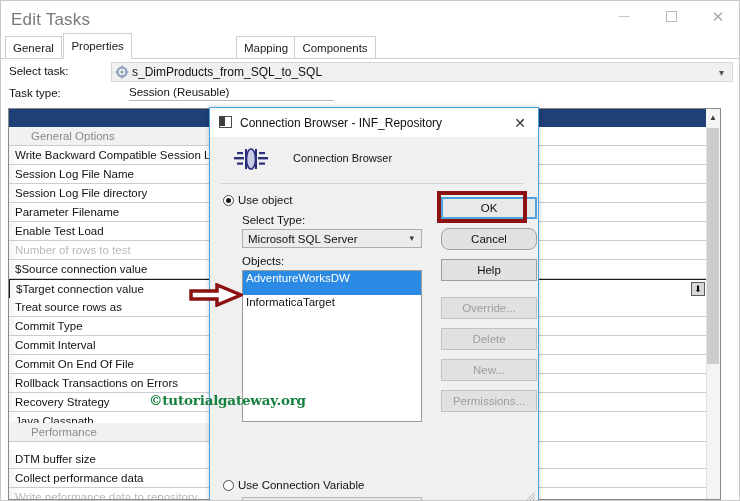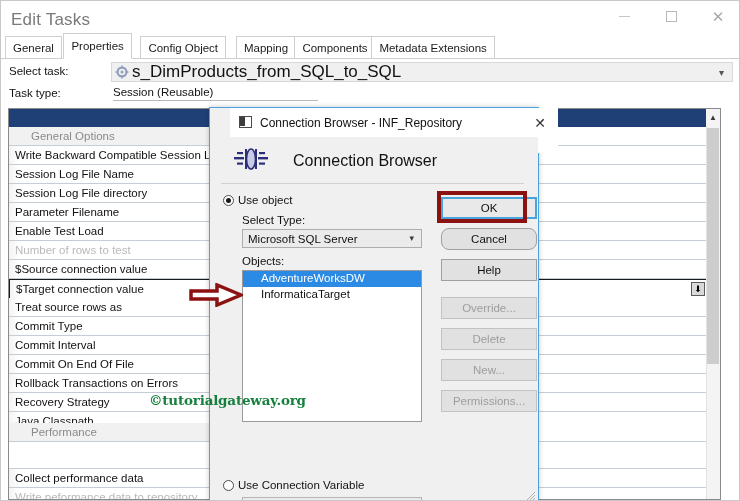--- a/index.html
+++ b/index.html
@@ -108,33 +108,33 @@
     background: #f0f0f0;
     border: 1px solid #d8d8d8;
     box-sizing: border-box;
     display: flex; align-items: center;
   }
   #task-combo .taskicon {
     width: 14px; height: 14px; margin-left: 3px; margin-right: 3px;
     flex: 0 0 auto;
   }
   #task-combo .taskname {
-    font-size: 17px; color: #111; white-space: nowrap;
+    font-size: 12px; color: #111; white-space: nowrap;
   }
   #task-combo .chev {
     position: absolute; right: 8px; top: 4px;
     color: #555; font-size: 10px;
   }
 
   #tasktype-label {
     position: absolute; left: 8px; top: 86px;
     font-size: 11.5px; color: #111;
   }
   #tasktype-value {
-    position: absolute; left: 112px; top: 85px;
+    position: absolute; left: 128px; top: 85px;
     width: 205px;
     font-size: 11.5px; color: #111;
     border-bottom: 1px solid #b9b9b9;
     padding-bottom: 2px;
   }
 
   
   #grid {
     position: absolute;
     left: 7px; top: 107px;
@@ -276,21 +276,20 @@
     background: #f0f0f0;
     border: 1px solid #4ba3dd;
     box-sizing: border-box;
     z-index: 50;
     box-shadow: 0 0 5px rgba(0,0,0,.22);
   }
   #dlg-title {
     position: absolute; left: 0; top: 0;
     width: 328px; height: 45px;
     background: #ffffff;
-    margin-left: 20px;
   }
   #dlg-icon {
     position: absolute; left: 9px; top: 8px;
     width: 13px; height: 12px;
     background: #ffffff;
     border: 1.5px solid #4a4a4a;
     box-sizing: border-box;
   }
   #dlg-icon:before {
     content:"";
@@ -313,21 +312,21 @@
     position: absolute; left: 0; top: 29px;
     width: 328px; bottom: 0;
     background: #f0f0f0;
   }
   #dlg-hero-icon {
     position: absolute; left: 22px; top: 9px;
     width: 38px; height: 26px;
   }
   #dlg-hero-text {
     position: absolute; left: 83px; top: 15px;
-    font-size: 16px; color: #111;
+    font-size: 11px; color: #111;
   }
   #dlg-sep {
     position: absolute; left: 11px; top: 46px;
     width: 303px; height: 1px;
     background: #d2d2d2;
   }
 
   .radio-row {
     position: absolute;
     display: flex; align-items: center;
@@ -377,23 +376,23 @@
   }
   #objects-list {
     position: absolute; left: 32px; top: 133px;
     width: 180px; height: 152px;
     background: #ffffff;
     border: 1px solid #9a9a9a;
     box-sizing: border-box;
     overflow: hidden;
   }
   .obj-item {
-    height: 16px;
+    height: 24px;
     line-height: 14px;
-    padding-left: 18px;
+    padding-left: 3px;
     font-size: 11.5px;
     color: #111;
     white-space: nowrap;
     cursor: default;
   }
   .obj-item.selected {
     background: #2a8ae4;
     color: #ffffff;
   }
   #var-input {
@@ -464,31 +463,25 @@
     </div>
   </div>
 
   <div id="tabstrip">
       <div class="tab" style="left: 4px;">
         <span>General</span>
       </div>
       <div class="tab selected" style="left: 62.4px;">
         <span>Properties</span>
       </div>
-      <div class="tab" style="left: 139.4px;">
-        <span>Config Object</span>
-      </div>
       <div class="tab" style="left: 235px;">
         <span>Mapping</span>
       </div>
       <div class="tab" style="left: 293.4px;">
         <span>Components</span>
-      </div>
-      <div class="tab" style="left: 370.4px;">
-        <span>Metadata Extensions</span>
       </div>
     </div>
 
   <div id="select-task-label">Select task:</div>
   <div id="task-combo">
     <svg class="taskicon" viewBox="0 0 14 14">
       <circle cx="7" cy="7" r="4.4" fill="none" stroke="#8f9fbd" stroke-width="2.2"></circle>
       <circle cx="7" cy="7" r="1.5" fill="#8f9fbd"></circle>
       <rect x="6.3" y="0.5" width="1.5" height="2.4" fill="#8f9fbd"></rect>
       <rect x="6.3" y="11.1" width="1.5" height="2.4" fill="#8f9fbd"></rect>
@@ -574,20 +567,21 @@
         <div class="grow" style="top: 303px;">
           <div class="cell-attr">Java Classpath</div>
           <div class="cell-val"></div>
         </div>
         <div class="grow section" style="top: 314px;">
           <span class="expander"></span>
           <div class="cell-attr">Performance</div>
           <div class="cell-val"></div>
         </div>
         <div class="grow" style="top: 341px;">
+          <div class="cell-attr">DTM buffer size</div>
           <div class="cell-val"></div>
         </div>
         <div class="grow" style="top: 360px;">
           <div class="cell-attr">Collect performance data</div>
           <div class="cell-val"></div>
         </div>
         <div class="grow dim" style="top: 379px;">
           <div class="cell-attr">Write peformance data to repository</div>
           <div class="cell-val"></div>
         </div>

